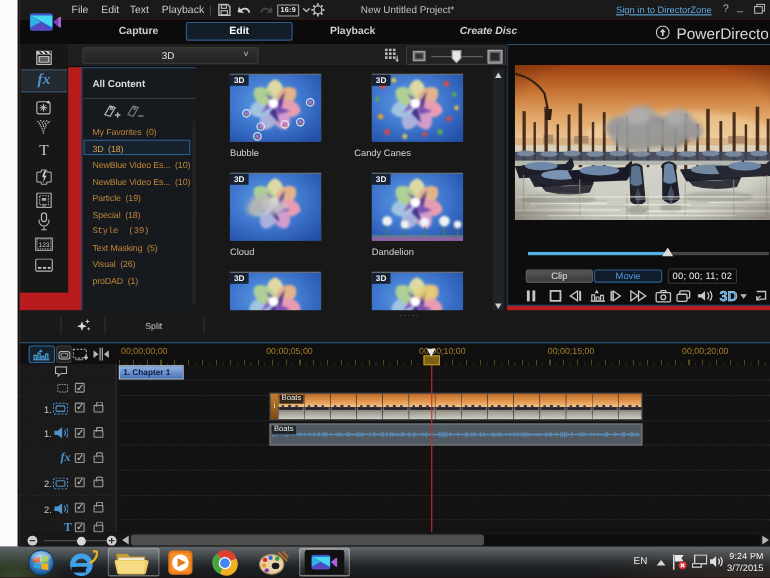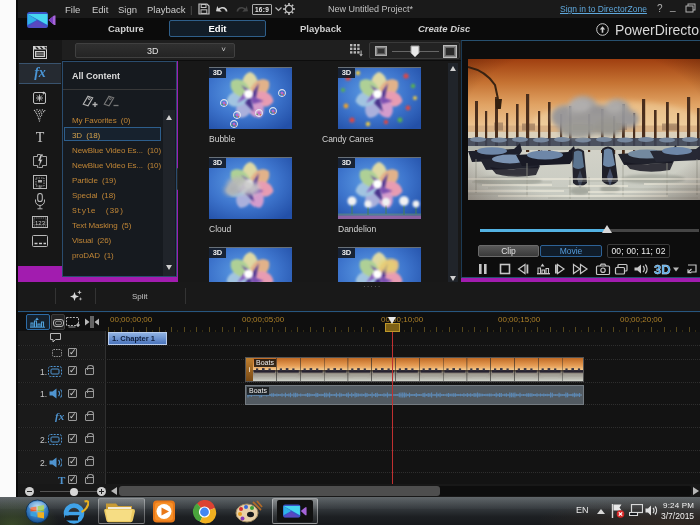--- a/index.html
+++ b/index.html
@@ -2,34 +2,34 @@
 <html><head>
 <meta charset="utf-8">
 <style>
 * { margin:0; padding:0; box-sizing:border-box; }
 html,body { width:700px; height:525px; overflow:hidden; background:#000; }
 body { font-family:"Liberation Sans", sans-serif; }
 #stage { position:absolute; top:0; left:0; width:700px; height:525px; background:#111; opacity:0.999; }
 .abs { position:absolute; }
 
 #whitestrip { left:0; top:0; width:18px; height:497px; background:#fbfbfb; border-right:2px solid #0a0a0a; }
-#app { left:18px; top:0; width:682px; height:497px; background:#a21caf; }
+#app { left:18px; top:0; width:682px; height:497px; background:#b91c1c; }
 
 #menubar { left:0; top:0; width:682px; height:18px; background:#1a1a1a; }
 .menuitem { position:absolute; top:4px; font-size:9.5px; color:#cccccc; }
 
 #tabbar { left:0; top:18px; width:682px; height:22px; background:#0b0b0b; }
 .tab { position:absolute; top:5px; font-size:9.5px; font-weight:bold; color:#cfcfcf; }
 #edittab { left:151px; top:2px; width:97px; height:17px; background:#121d28; border:1px solid #2f5f8a; border-radius:2px; text-align:center; line-height:15px; font-size:9.5px; font-weight:bold; color:#fff; }
 
 #libtop { left:44px; top:40px; width:399px; height:21px; background:#1f1f1f; border-bottom:1px solid #0d0d0d;}
 #libdd { left:13px; top:3px; width:160px; height:15px; background:linear-gradient(#303030,#242424); border:1px solid #404040; border-radius:2px; color:#e2e2e2; font-size:9px; }
 #sidebar { left:0px; top:40px; width:44px; height:226px; background:#171717; }
 .sbicon { position:absolute; left:0; width:44px; text-align:center; }
-#folders { left:44px; top:61px; width:115px; height:216px; background:#161a1f; border:1px solid #2a4c6e; }
+#folders { left:56px; top:61px; width:115px; height:272px; background:#161a1f; border:1px solid #2a4c6e; }
 .fitem { position:absolute; left:9px; font-size:8px; color:#bf8536; white-space:nowrap; letter-spacing:-0.1px; }
 #thumbs { left:160px; top:61px; width:283px; height:223px; background:#181818; }
 .thumb { position:absolute; width:83px; height:61px; box-shadow:0 -1px 0 rgba(200,220,240,0.45); }
 .tlabel { position:absolute; width:83px; text-align:left; font-size:8.5px; color:#d5d5d5; }
 .badge3d { position:absolute; left:0px; top:0px; width:17px; height:10px; background:rgba(15,15,15,.8); color:#f2f2f2; font-size:7.5px; font-weight:bold; text-align:center; line-height:10px; }
 
 #preview { left:443px; top:40px; width:239px; height:238px; background:#0d0d0d; border-top:1px solid #27506f; border-left:1px solid #1c3a54; border-bottom:1px solid #27506f;}
 
 #tltool { left:0px; top:282px; width:682px; height:29px; background:#191919; }
 #tlmain { left:0px; top:311px; width:682px; height:186px; background:#131313; border-top:1px solid #27567f; }
@@ -48,21 +48,21 @@
 </style>
 </head>
 <body>
 <div id="stage">
  <div id="whitestrip" class="abs"></div>
  <div id="app" class="abs">
 
   <div id="menubar" class="abs">
    <span class="menuitem" style="left:47px;">File</span>
    <span class="menuitem" style="left:74px;">Edit</span>
-   <span class="menuitem" style="left:100px;">Sign</span>
+   <span class="menuitem" style="left:100px;">Text</span>
    <span class="menuitem" style="left:129px;">Playback</span>
    <span class="menuitem" style="left:172px;color:#555;">|</span>
    <svg class="abs" style="left:180px;top:3px;" width="12" height="12" viewBox="0 0 12 12">
           <path d="M1 1h8l2 2v8h-10z" fill="none" stroke="#c4c4c4" stroke-width="1.2"></path>
           <rect x="3.2" y="1.5" width="4.8" height="3" fill="none" stroke="#c4c4c4" stroke-width="1"></rect>
           <rect x="3" y="6.8" width="5.8" height="3.6" fill="none" stroke="#c4c4c4" stroke-width="1"></rect>
         </svg>
    <svg class="abs" style="left:197px;top:3px;" width="16" height="12" viewBox="0 0 16 12">
           <path d="M3.5 5.5 C7.5 2.5 12 4 12.5 8.5 L10.8 8.5 C10.2 5.5 7 4.8 4.8 6.5 L6.8 8.8 L1 8.2 L2.2 3z" fill="#d0d0d0"></path>
         </svg>

